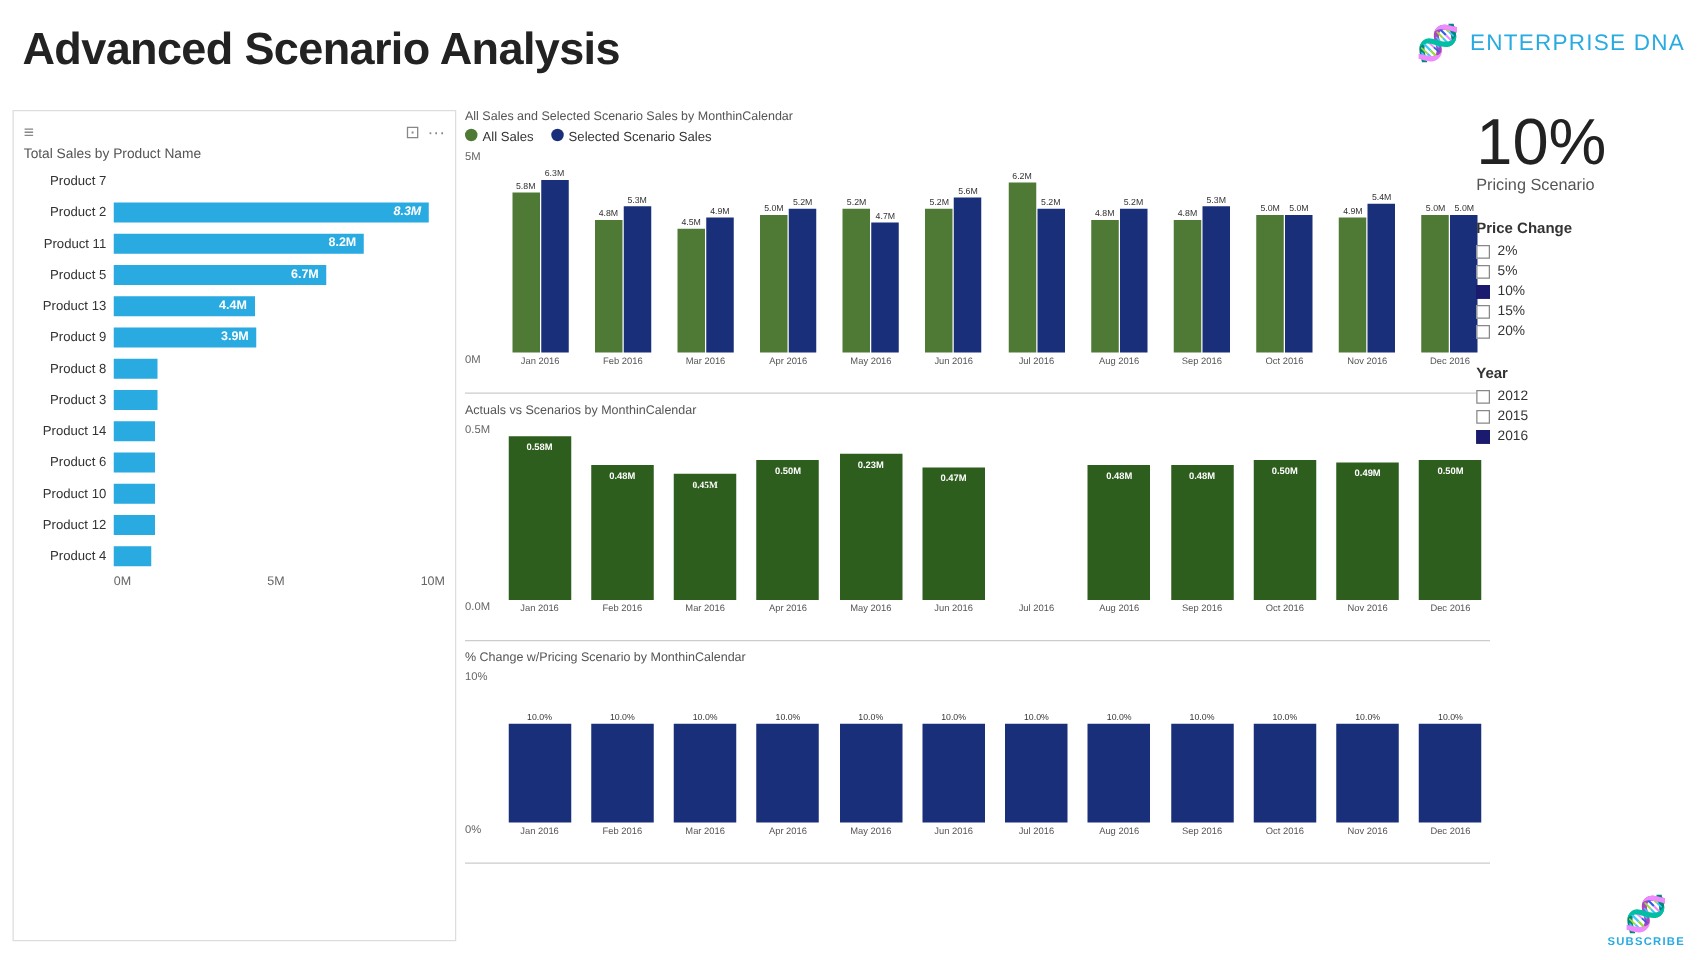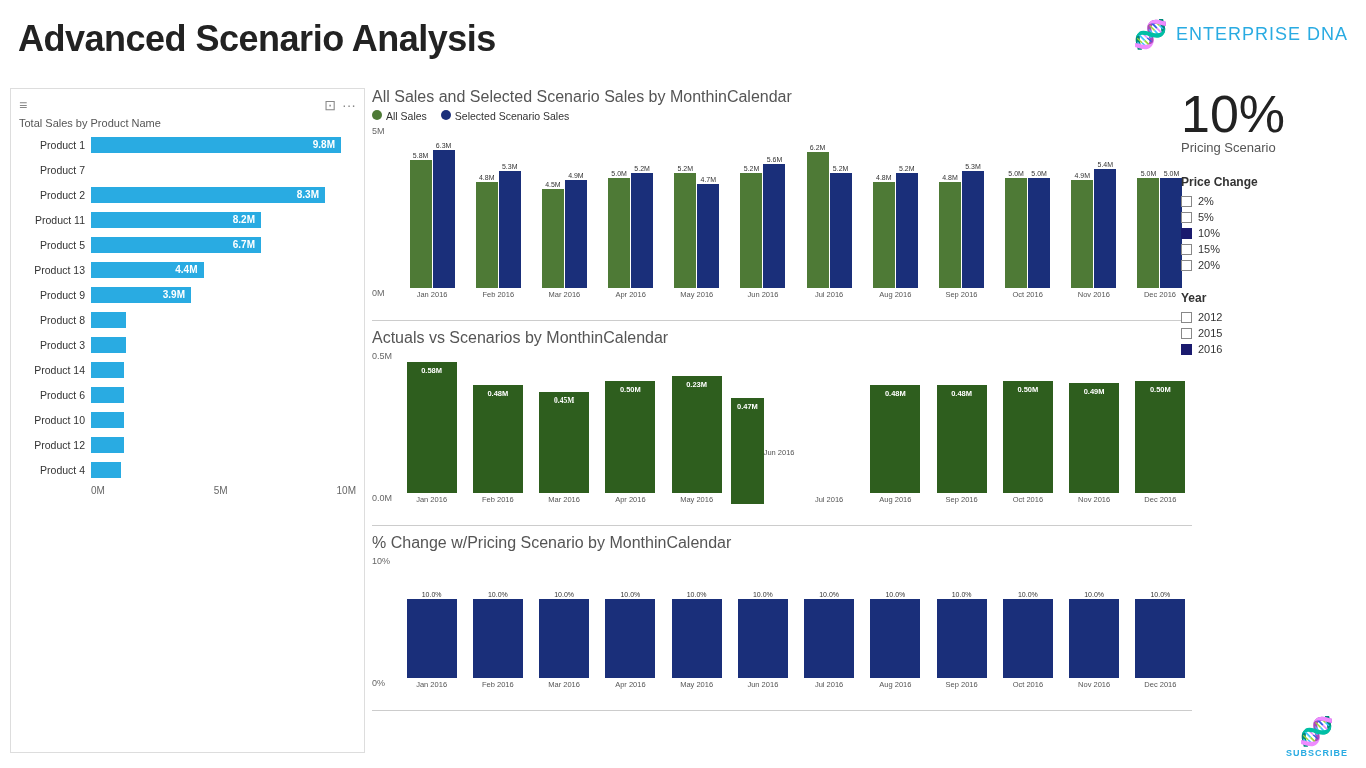--- a/index.html
+++ b/index.html
@@ -143,21 +143,21 @@
       top: 88px;
       left: 372px;
       width: 820px;
       height: 665px;
     }
 
     .chart-section {
       margin-bottom: 8px;
     }
     .chart-section-title {
-      font-size: 16px;
+      font-size: 10px;
       color: #555;
       margin-bottom: 4px;
     }
     .legend {
       display: flex;
       gap: 14px;
       margin-bottom: 4px;
       font-size: 10.5px;
       color: #333;
       align-items: center;
@@ -267,42 +267,34 @@
   <div class="panel-header">
     <div style="color:#888;font-size:14px;">≡</div>
     <div class="panel-icons">
       <span>⊡</span>
       <span>···</span>
     </div>
   </div>
   <div class="chart-title">Total Sales by Product Name</div>
   <div class="bar-chart" id="bar-chart-container">
       <div class="bar-row">
-        <div class="bar-label">Product 1</div>
-        <div class="bar-track" style="width: 250px;">
-          <div class="bar-fill" style="width: 250px;">
-            <div class="bar-value-inside">9.8M</div>
-          </div>
-        </div>
-      </div>
-      <div class="bar-row">
         <div class="bar-label">Product 7</div>
       </div>
       <div class="bar-row">
         <div class="bar-label">Product 2</div>
         <div class="bar-track" style="width: 250px;">
-          <div class="bar-fill" style="width: 234px;">
+          <div class="bar-fill" style="width: 252px; font-style: italic;">
             <div class="bar-value-inside">8.3M</div>
           </div>
         </div>
       </div>
       <div class="bar-row">
         <div class="bar-label">Product 11</div>
         <div class="bar-track" style="width: 250px;">
-          <div class="bar-fill" style="width: 170px; padding-left: 40px;">
+          <div class="bar-fill" style="width: 200px; padding-left: 40px;">
             <div class="bar-value-inside">8.2M</div>
           </div>
         </div>
       </div>
       <div class="bar-row">
         <div class="bar-label">Product 5</div>
         <div class="bar-track" style="width: 250px; padding-left: 42px;">
           <div class="bar-fill" style="width: 170px;">
             <div class="bar-value-inside">6.7M</div>
           </div>
@@ -312,21 +304,21 @@
         <div class="bar-label">Product 13</div>
         <div class="bar-track" style="width: 250px;">
           <div class="bar-fill" style="width: 112.5px;">
             <div class="bar-value-inside">4.4M</div>
           </div>
         </div>
       </div>
       <div class="bar-row">
         <div class="bar-label">Product 9</div>
         <div class="bar-track" style="width: 250px;">
-          <div class="bar-fill" style="width: 100px;">
+          <div class="bar-fill" style="width: 114px;">
             <div class="bar-value-inside">3.9M</div>
           </div>
         </div>
       </div>
       <div class="bar-row">
         <div class="bar-label">Product 8</div>
         <div class="bar-track" style="width: 250px;">
           <div class="bar-value" style="left: 39px; right: auto;"></div>
           <div class="bar-fill" style="width: 35px;"></div>
         </div>
@@ -598,21 +590,21 @@
             <div style="font-size: 7.5px; color: rgb(85, 85, 85); margin-top: 2px; text-align: center; white-space: nowrap;">Apr 2016</div>
           </div>
           <div style="display: flex; flex-direction: column; align-items: center; flex: 1 1 0%;">
             <div style="width: 100%; max-width: 50px; position: relative; display: flex; flex-direction: column; align-items: center;">
               <div style="width: 100%; background: rgb(46, 94, 30); height: 117px; position: relative;">
                 <div style="position: absolute; top: 4px; left: 0px; right: 0px; text-align: center; font-size: 7.5px; color: rgb(255, 255, 255); font-weight: 600;">0.23M</div>
               </div>
             </div>
             <div style="font-size: 7.5px; color: rgb(85, 85, 85); margin-top: 2px; text-align: center; white-space: nowrap;">May 2016</div>
           </div>
-          <div style="display: flex; align-items: center; flex: 1 1 0%;">
+          <div style="display: flex; flex-direction: column; align-items: center; flex: 1 1 0%;">
             <div style="width: 100%; max-width: 50px; position: relative; display: flex; flex-direction: column; align-items: center;">
               <div style="width: 100%; background: rgb(46, 94, 30); height: 106px; position: relative;">
                 <div style="position: absolute; top: 4px; left: 0px; right: 0px; text-align: center; font-size: 7.5px; color: rgb(255, 255, 255); font-weight: 600;">0.47M</div>
               </div>
             </div>
             <div style="font-size: 7.5px; color: rgb(85, 85, 85); margin-top: 2px; text-align: center; white-space: nowrap;">Jun 2016</div>
           </div>
           <div style="display: flex; flex-direction: column; align-items: center; flex: 1 1 0%;">
             <div style="font-size: 7.5px; color: rgb(85, 85, 85); margin-top: 2px; text-align: center; white-space: nowrap;">Jul 2016</div>
           </div>

